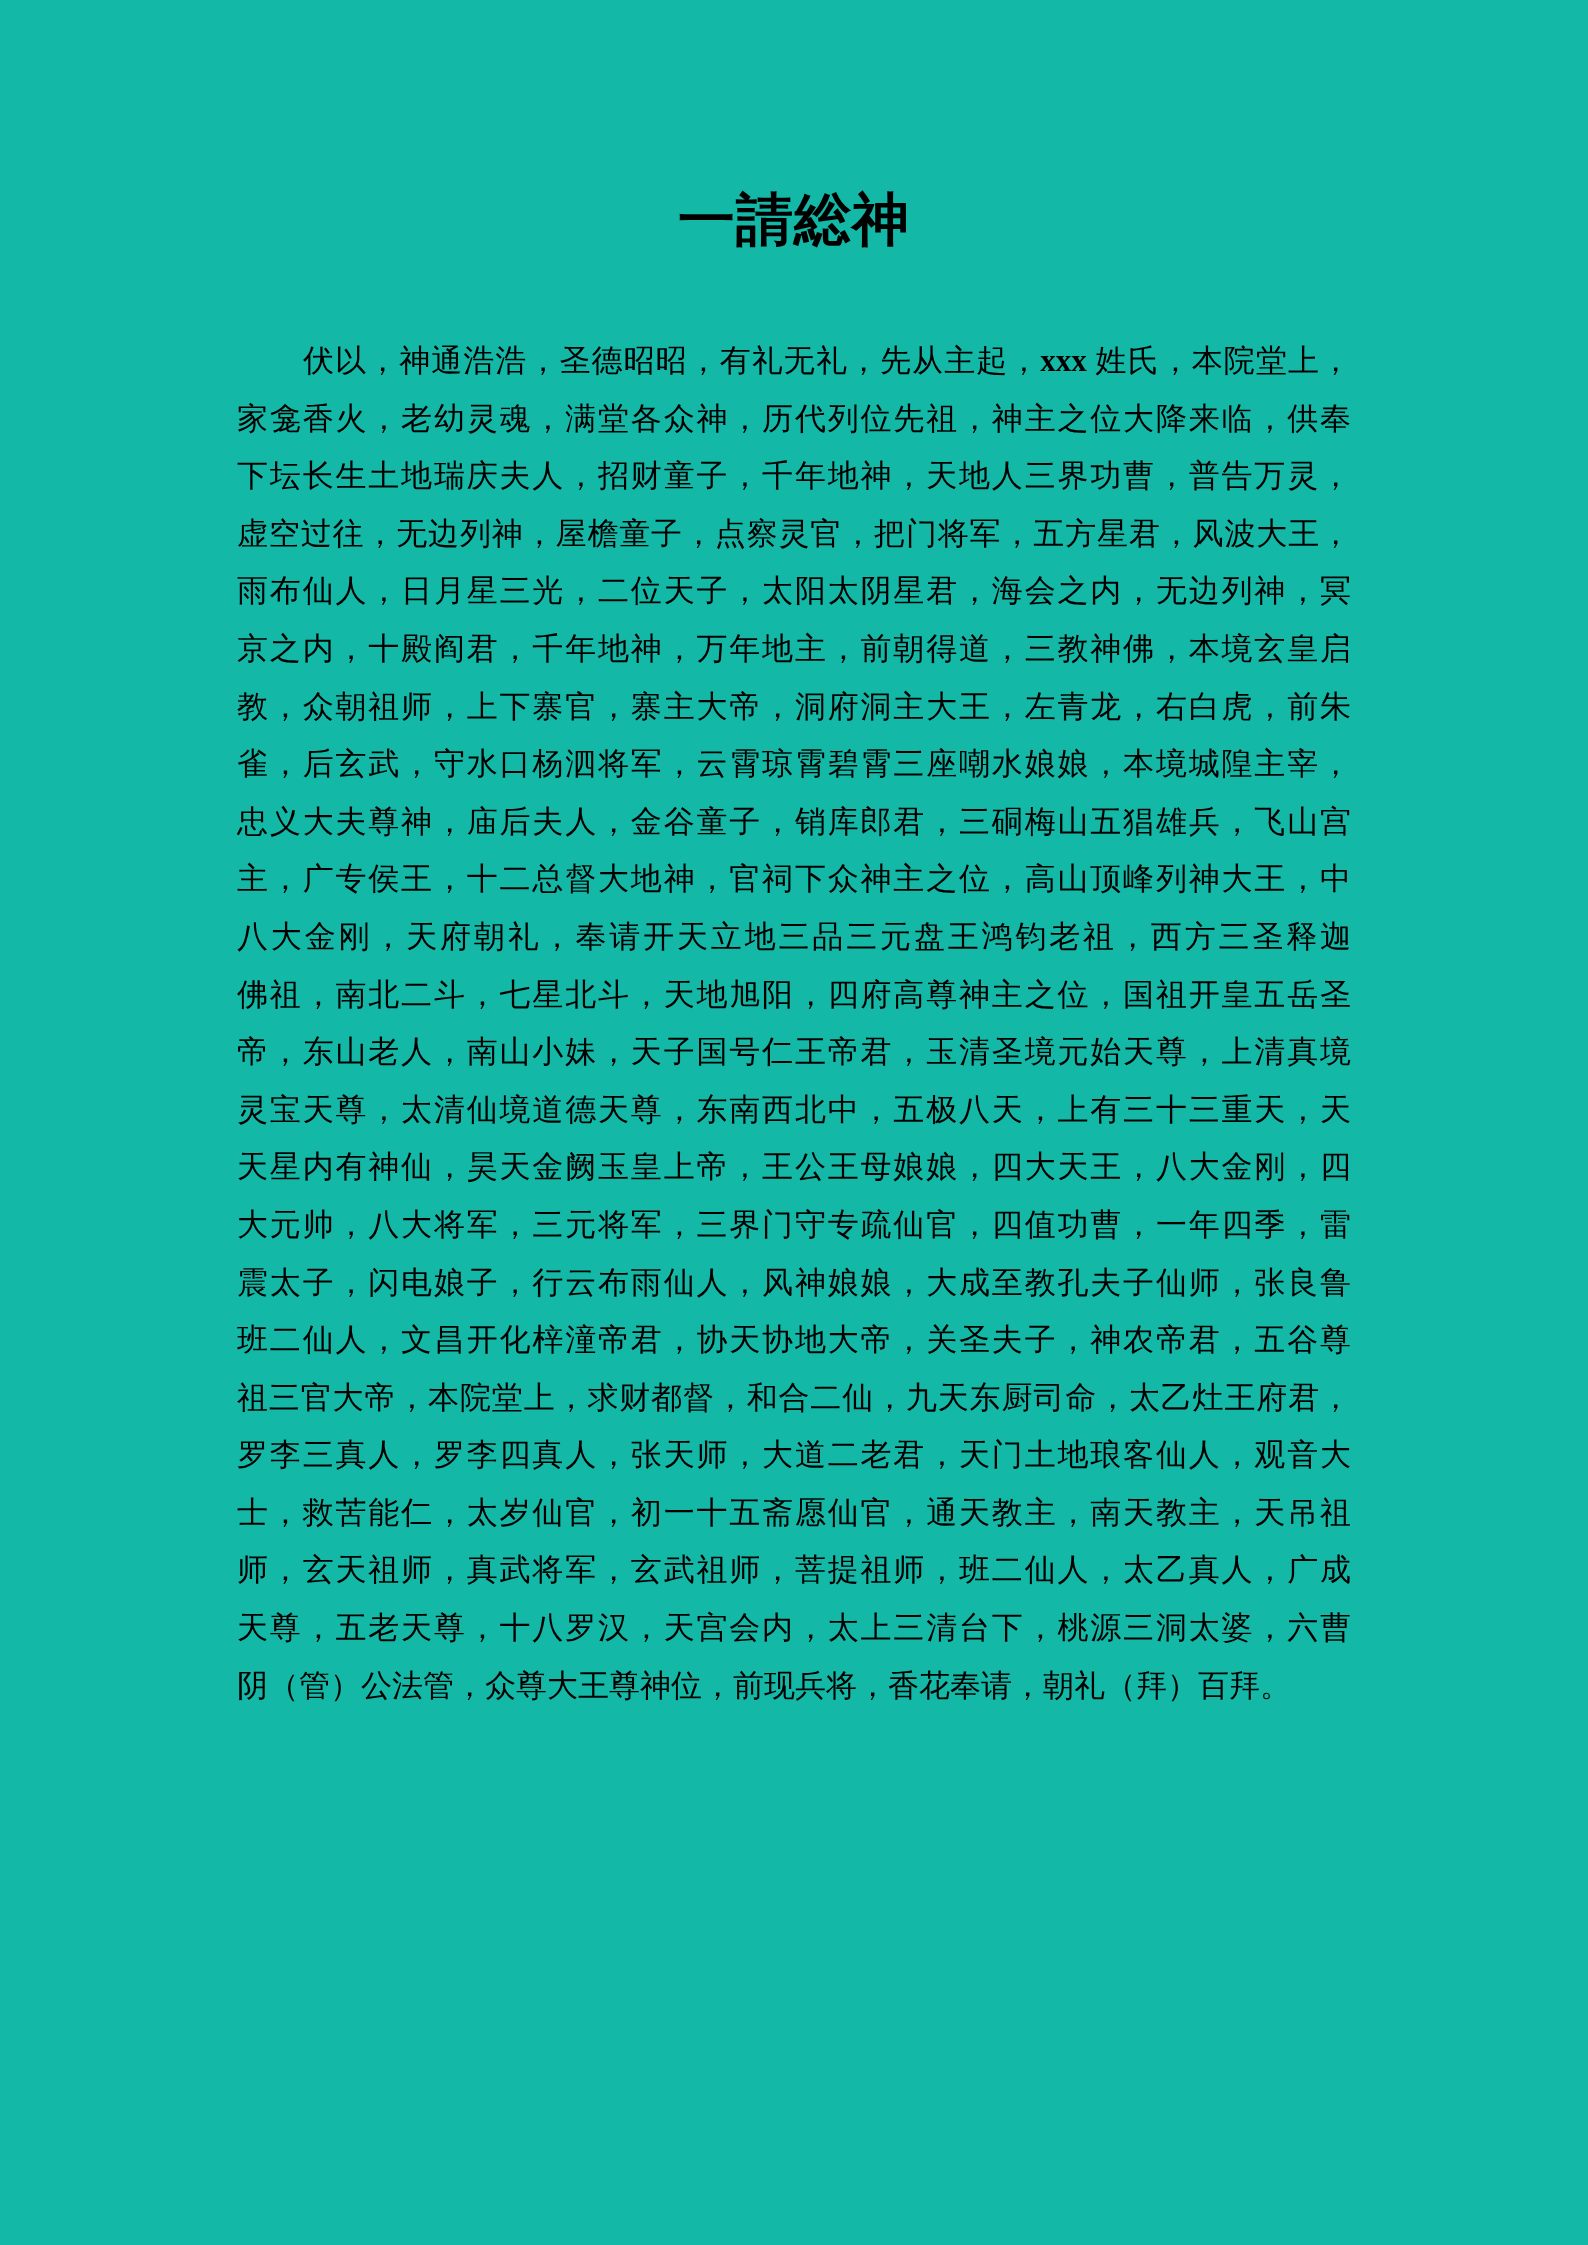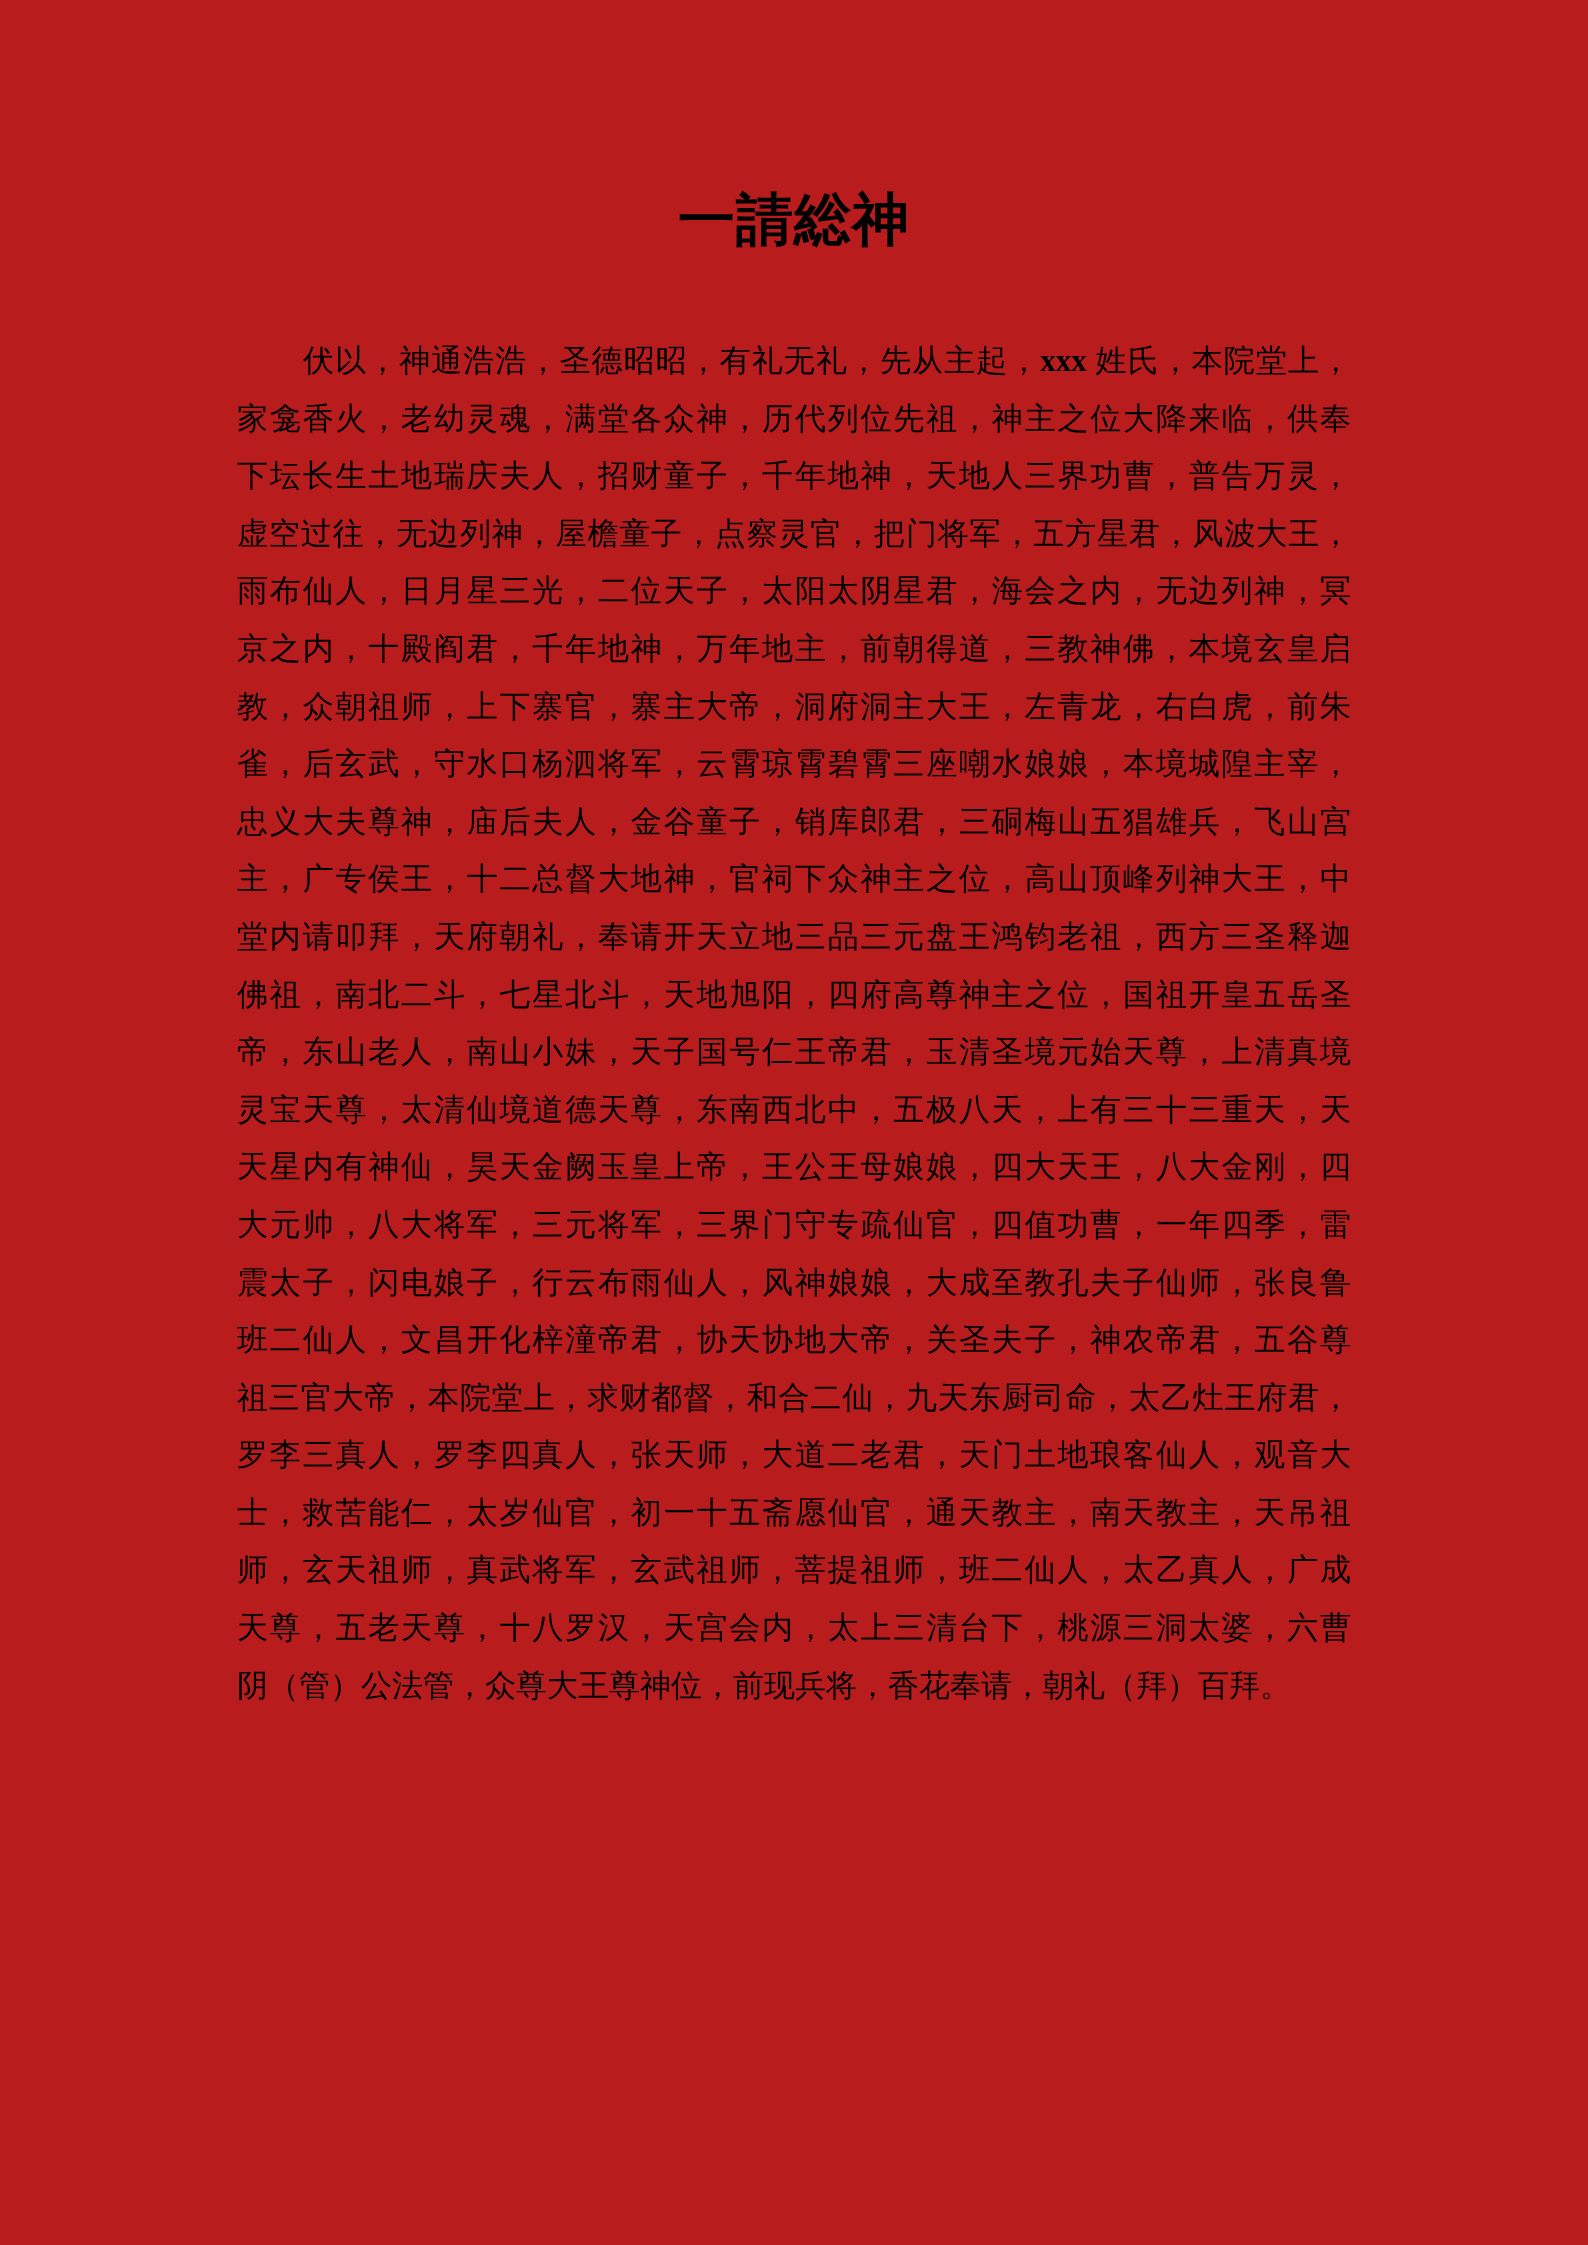--- a/index.html
+++ b/index.html
@@ -4,21 +4,21 @@
 <style>
   html, body {
     margin: 0;
     padding: 0;
     background: #ffffff;
   }
   .page {
     position: relative;
     width: 1588px;
     height: 2245px;
-    background: #b91c1c;
+    background: #14b8a6;
     color: #000000;
     font-family: "Liberation Serif", "DejaVu Serif", serif;
     overflow: hidden;
   }
   .doc-title {
     position: absolute;
     top: 186px;
     left: 237px;
     width: 1114px;
     margin: 0;
@@ -62,21 +62,21 @@
       <div class="line first">伏以，神通浩浩，圣德昭昭，有礼无礼，先从主起，<b>xxx</b> 姓氏，本院堂上，</div>
       <div class="line">家龛香火，老幼灵魂，满堂各众神，历代列位先祖，神主之位大降来临，供奉</div>
       <div class="line">下坛长生土地瑞庆夫人，招财童子，千年地神，天地人三界功曹，普告万灵，</div>
       <div class="line">虚空过往，无边列神，屋檐童子，点察灵官，把门将军，五方星君，风波大王，</div>
       <div class="line">雨布仙人，日月星三光，二位天子，太阳太阴星君，海会之内，无边列神，冥</div>
       <div class="line">京之内，十殿阎君，千年地神，万年地主，前朝得道，三教神佛，本境玄皇启</div>
       <div class="line">教，众朝祖师，上下寨官，寨主大帝，洞府洞主大王，左青龙，右白虎，前朱</div>
       <div class="line">雀，后玄武，守水口杨泗将军，云霄琼霄碧霄三座嘲水娘娘，本境城隍主宰，</div>
       <div class="line">忠义大夫尊神，庙后夫人，金谷童子，销库郎君，三硐梅山五猖雄兵，飞山宫</div>
       <div class="line">主，广专侯王，十二总督大地神，官祠下众神主之位，高山顶峰列神大王，中</div>
-      <div class="line">堂内请叩拜，天府朝礼，奉请开天立地三品三元盘王鸿钧老祖，西方三圣释迦</div>
+      <div class="line">八大金刚，天府朝礼，奉请开天立地三品三元盘王鸿钧老祖，西方三圣释迦</div>
       <div class="line">佛祖，南北二斗，七星北斗，天地旭阳，四府高尊神主之位，国祖开皇五岳圣</div>
       <div class="line">帝，东山老人，南山小妹，天子国号仁王帝君，玉清圣境元始天尊，上清真境</div>
       <div class="line">灵宝天尊，太清仙境道德天尊，东南西北中，五极八天，上有三十三重天，天</div>
       <div class="line">天星内有神仙，昊天金阙玉皇上帝，王公王母娘娘，四大天王，八大金刚，四</div>
       <div class="line">大元帅，八大将军，三元将军，三界门守专疏仙官，四值功曹，一年四季，雷</div>
       <div class="line">震太子，闪电娘子，行云布雨仙人，风神娘娘，大成至教孔夫子仙师，张良鲁</div>
       <div class="line">班二仙人，文昌开化梓潼帝君，协天协地大帝，关圣夫子，神农帝君，五谷尊</div>
       <div class="line">祖三官大帝，本院堂上，求财都督，和合二仙，九天东厨司命，太乙灶王府君，</div>
       <div class="line">罗李三真人，罗李四真人，张天师，大道二老君，天门土地琅客仙人，观音大</div>
       <div class="line">士，救苦能仁，太岁仙官，初一十五斋愿仙官，通天教主，南天教主，天吊祖</div>

